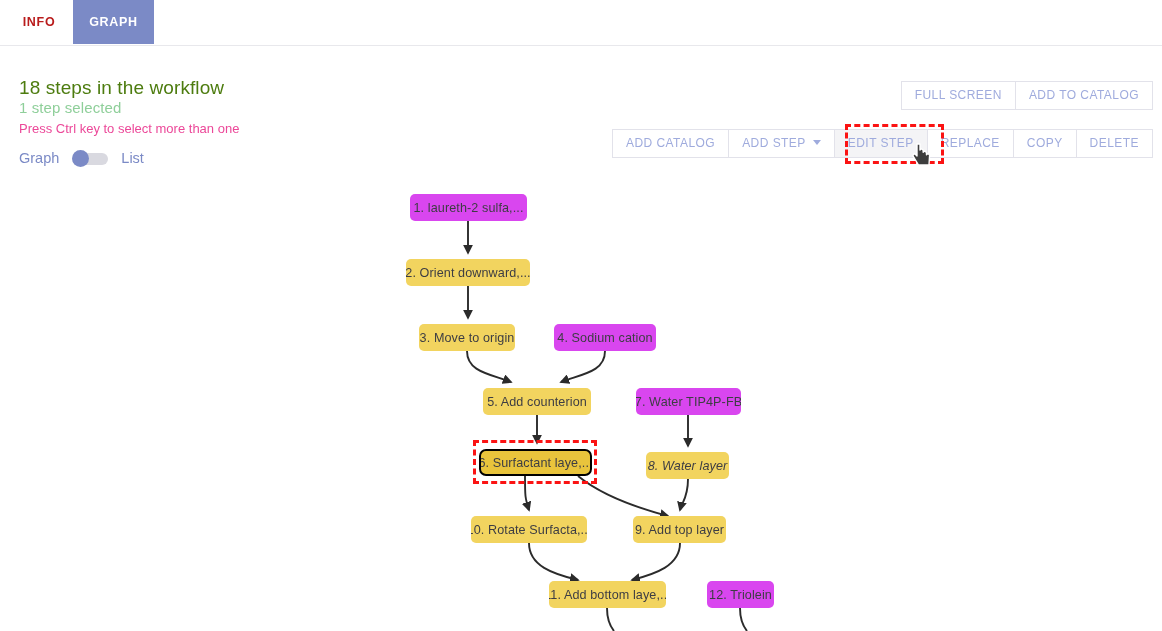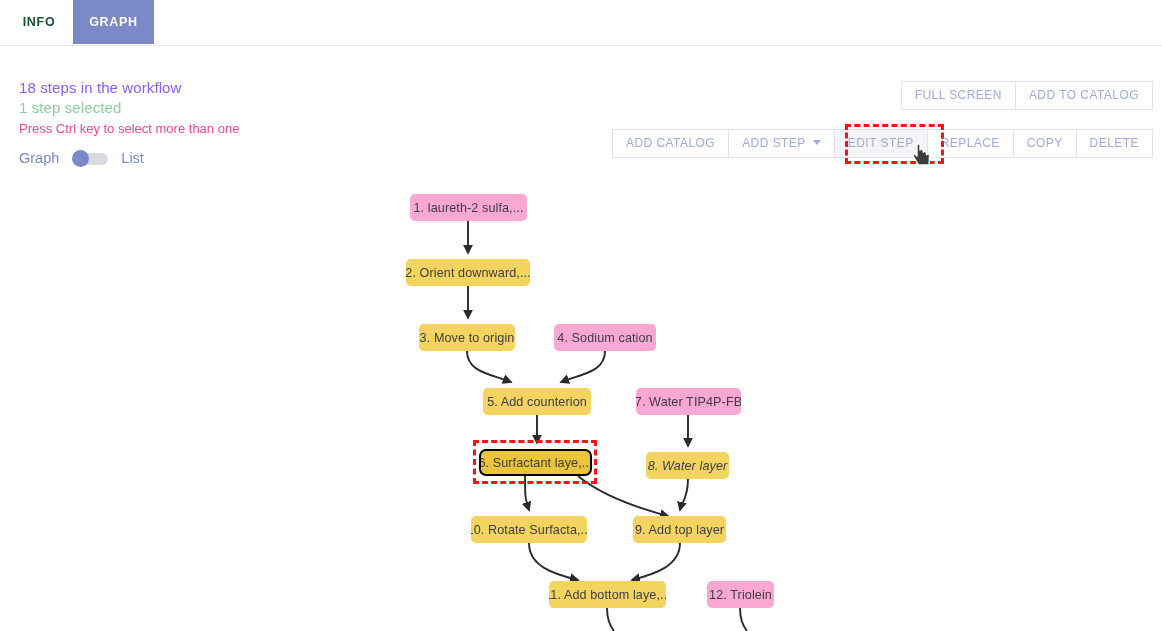--- a/index.html
+++ b/index.html
@@ -28,41 +28,41 @@
   }
   .tab {
     position: absolute;
     top: 0;
     height: 44px;
     line-height: 44px;
     text-align: center;
     font-size: 12.5px;
     font-weight: bold;
     letter-spacing: 0.7px;
-    color: #14532d;
+    color: #b91c1c;
     cursor: pointer;
     user-select: none;
   }
   .tab.active {
     background: #7b8ac6;
     color: #ffffff;
   }
   #tab-info  { left: 8px;  width: 62px; }
   #tab-graph { left: 73px; width: 81px; }
 
   
   #infoblock {
     position: absolute;
     left: 19px;
     top: 78px;
     width: 420px;
   }
   .line-steps {
-    font-size: 15px;
-    color: #8b5cf6;
+    font-size: 19px;
+    color: #4d7c0f;
     line-height: 20px;
     letter-spacing: 0.1px;
   }
   .line-selected {
     font-size: 15px;
     color: #8fcf9a;
     line-height: 20px;
     letter-spacing: 0.1px;
   }
   .line-hint {
@@ -197,21 +197,21 @@
     justify-content: center;
     font-size: 12.6px;
     color: #3d3d43;
     letter-spacing: 0.1px;
     white-space: nowrap;
     overflow: hidden;
     cursor: pointer;
     user-select: none;
     z-index: 10;
   }
-  .node.green   { background: #f9a8d4; }
+  .node.green   { background: #d946ef; }
   .node.yellow  { background: #f2d45f; }
   .node.selected {
     background: #e9c43c;
     border: 2px solid #000000;
     border-radius: 7px;
     z-index: 30;
   }
 </style>
 </head>
 <body>

